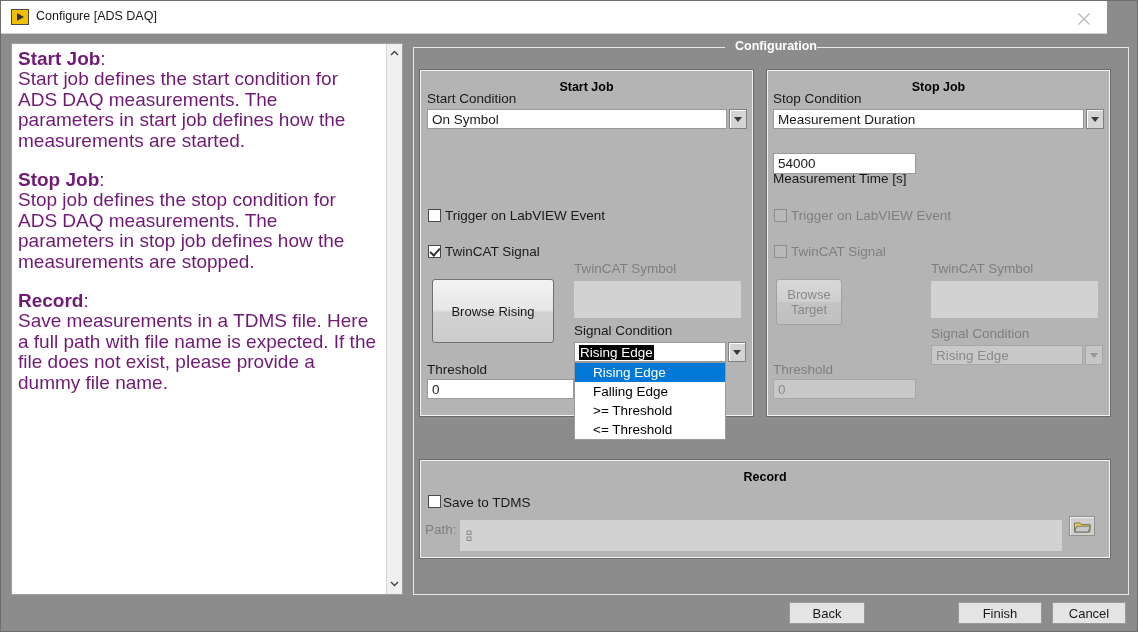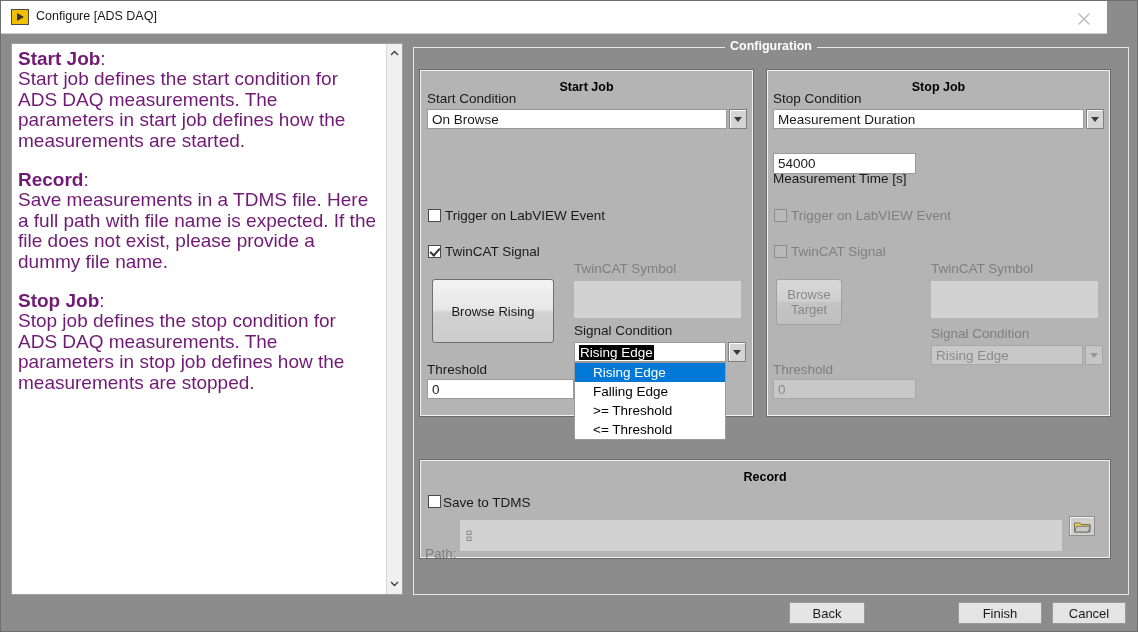--- a/index.html
+++ b/index.html
@@ -114,21 +114,21 @@
     position: absolute;
     background: #e8e8e8;
   }
   .cfg-side-l { left: 0px; top: 0px; width: 1px; height: 548px; }
   .cfg-side-r { right: 0px; top: 0px; width: 1px; height: 548px; }
   .cfg-bottom { left: 0px; bottom: 0px; width: 716px; height: 1px; }
   .cfg-title {
     position: absolute;
     left: 312px; top: -8px;
     width: 92px;
-    text-align: center;
+    text-align: right;
     font-size: 12.5px;
     font-weight: bold;
     color: #ffffff;
     background: #8c8c8c;
   }
 
   
   .panel {
     position: absolute;
     background: #b4b4b4;
@@ -309,26 +309,26 @@
     </div>
   </div>
 
   <div class="help-panel">
     <div class="help-text">
       <p>
         <span class="h">Start Job</span><span>:</span><br>
         <span>Start job defines the start condition for ADS DAQ measurements. The parameters in start job defines how the measurements are started.</span>
       </p>
       <p>
+        <span class="h">Stop Job</span><span>:</span><br>
+        <span>Stop job defines the stop condition for ADS DAQ measurements. The parameters in stop job defines how the measurements are stopped.</span>
+      </p>
+      <p>
         <span class="h">Record</span><span>:</span><br>
         <span>Save measurements in a TDMS file. Here a full path with file name is expected. If the file does not exist, please provide a dummy file name.</span>
-      </p>
-      <p>
-        <span class="h">Stop Job</span><span>:</span><br>
-        <span>Stop job defines the stop condition for ADS DAQ measurements. The parameters in stop job defines how the measurements are stopped.</span>
       </p>
     </div>
 
     <div class="help-scroll">
       <div class="sb-arrow sb-up">
         <svg width="9" height="7" viewBox="0 0 9 7">
             <path d="M1 5 L4.5 1.5 L8 5" stroke="#404040" stroke-width="1.4" fill="none"></path>
           </svg>
       </div>
       <div class="sb-arrow sb-dn">
@@ -346,21 +346,21 @@
     <div class="cfg-side-r"></div>
     <div class="cfg-bottom"></div>
     <div class="cfg-title">Configuration</div>
   </div>
 
   <div class="panel" style="left:418px; top:68px; width:335px; height:348px;">
     <div class="panel-title">Start Job</div>
   </div>
 
   <div class="lbl" style="left:426px; top:90px;">Start Condition</div>
-  <div class="field white" style="left:426px; top:108px; width:300px; height:20px;">On Browse</div>
+  <div class="field white" style="left:426px; top:108px; width:300px; height:20px;">On Symbol</div>
   <div class="combo-btn" style="left:728px; top:108px;"></div>
 
   <div class="cb" style="left:427px; top:208px;"></div>
   <div class="lbl" style="left:444px; top:207px;">Trigger on LabVIEW Event</div>
 
   <div class="cb checked" style="left:427px; top:244px;"></div>
   <div class="lbl" style="left:444px; top:243px;">TwinCAT Signal</div>
 
   <div class="btn" style="left:431px; top:278px; width:122px; height:64px;">Browse Rising</div>
 
@@ -413,21 +413,21 @@
   <div class="lbl dim" style="left:772px; top:361px;">Threshold</div>
   <div class="field dis" style="left:772px; top:378px; width:143px; height:20px;">0</div>
 
   <div class="panel" style="left:418px; top:458px; width:692px; height:100px;">
     <div class="panel-title">Record</div>
   </div>
 
   <div class="cb" style="left:427px; top:494px;"></div>
   <div class="lbl" style="left:442px; top:494px;">Save to TDMS</div>
 
-  <div class="lbl dim" style="left:424px; top:545px;text-align:right;">Path:</div>
+  <div class="lbl dim" style="left:424px; top:521px;text-align:right;">Path:</div>
   <div class="path-ctrl" style="left:458px; top:518px; width:604px; height:33px;">
     <div class="path-glyph">
       <svg width="10" height="12" viewBox="0 0 10 12">
         <rect x="3" y="1" width="4" height="3.5" fill="none" stroke="#888888" stroke-width="1"></rect>
         <rect x="3" y="7" width="4" height="3.5" fill="none" stroke="#888888" stroke-width="1"></rect>
       </svg>
     </div>
     <div style="position:absolute; left:16px; top:1px; right:1px; bottom:1px; background:#d2d2d2;"></div>
   </div>
   <div class="folder-btn" style="left:1068px; top:515px;">

